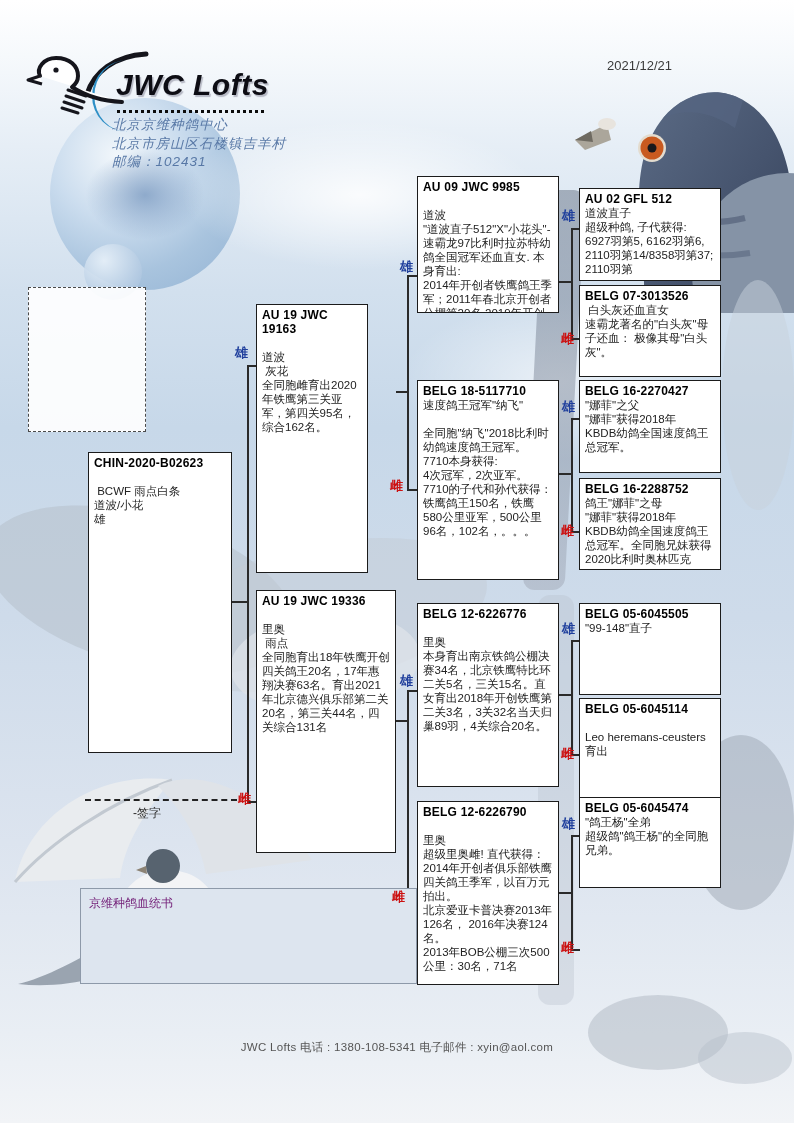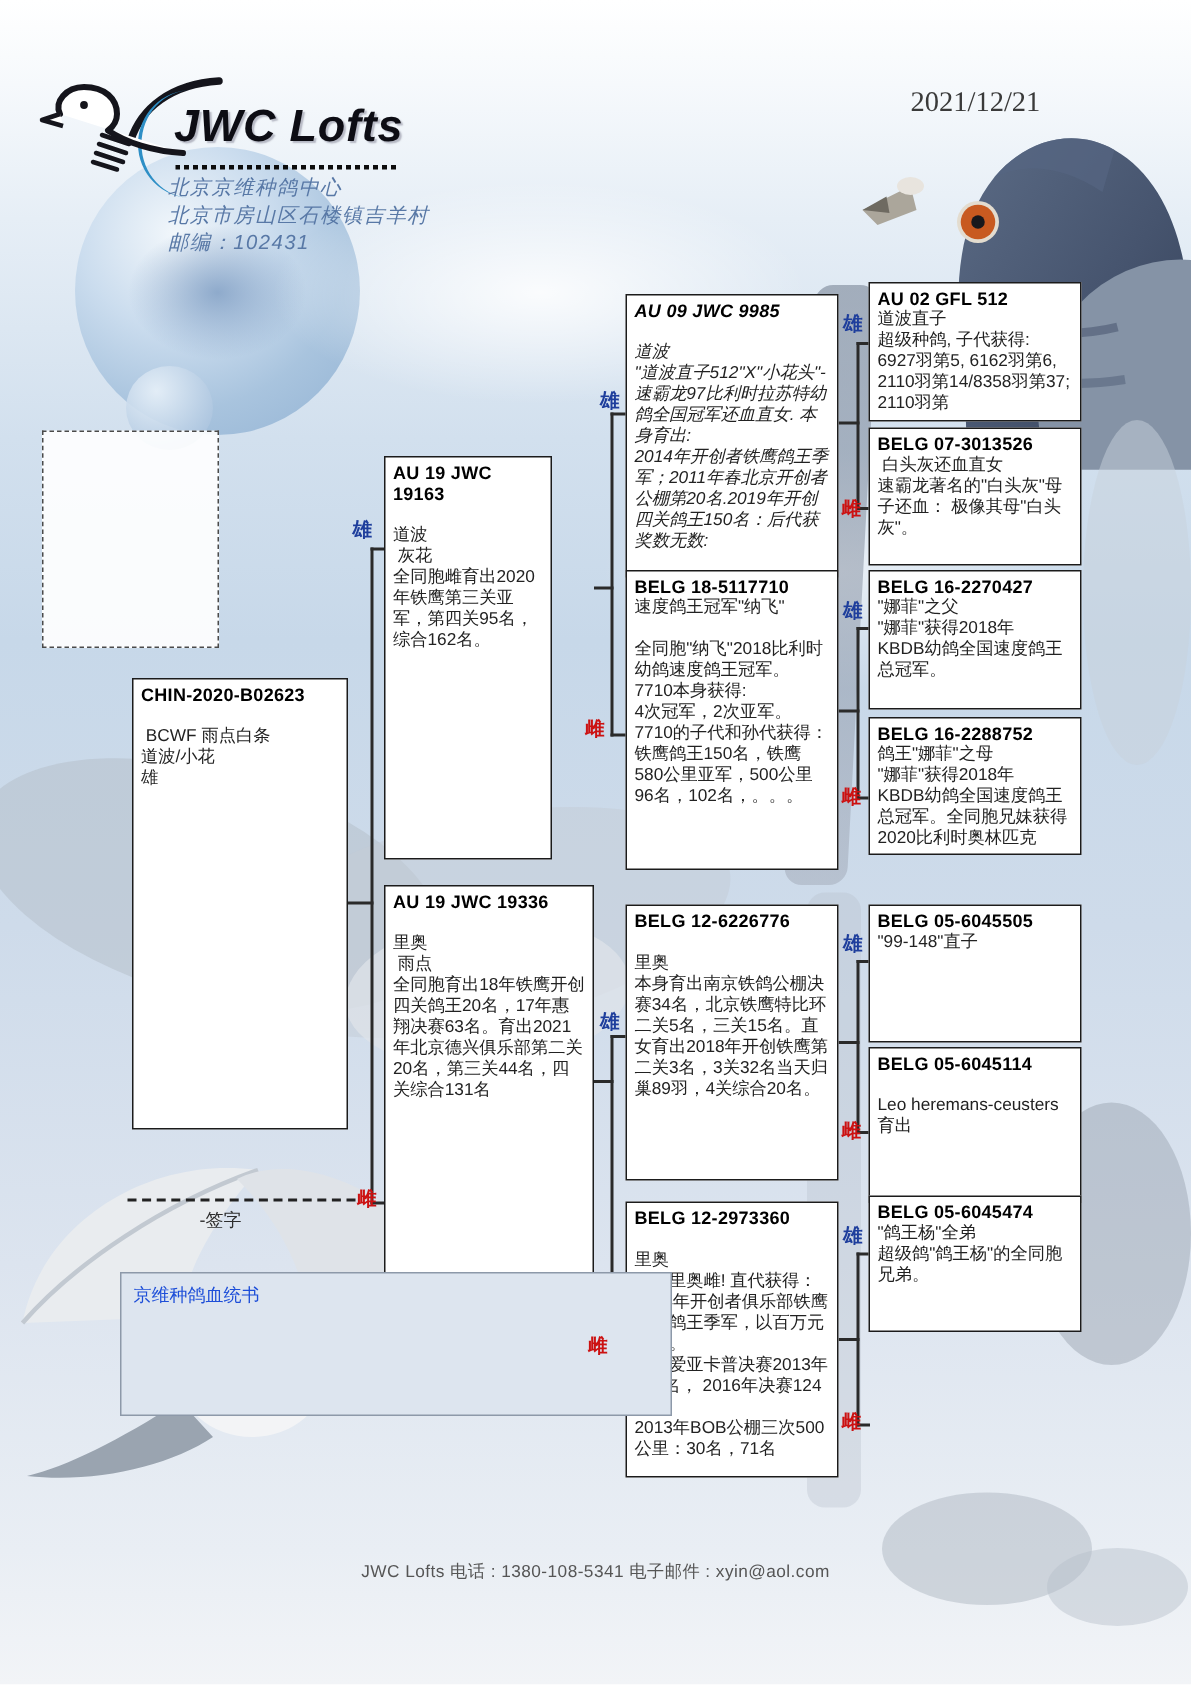--- a/index.html
+++ b/index.html
@@ -32,25 +32,25 @@
     position:absolute; left:116px; top:68px; z-index:3;
     font-size:30px; font-weight:bold; font-style:italic; color:#0d0d14;
     letter-spacing:.5px; text-shadow:1.5px 1.5px 1px rgba(110,110,130,.45);
   }
   .logo-underline {
     position:absolute; left:117px; top:110px; width:148px; height:3px; z-index:3;
     background:repeating-linear-gradient(90deg,#0c0c0c 0 3px,transparent 3px 6px);
   }
   .org { position:absolute; left:112px; top:116px; z-index:3; font-style:italic;
          color:#5878a6; font-size:13.5px; line-height:18.5px; letter-spacing:1px; }
-  .dateline { position:absolute; left:607px; top:58px; z-index:3; color:#3a3a3a; font-size:19px;font-family:Liberation Serif, serif; }
+  .dateline { position:absolute; left:607px; top:58px; z-index:3; color:#3a3a3a; font-size:13px; }
   
-  .certbox { position:absolute; left:80px; top:848px; width:368px; height:96px; z-index:3;
+  .certbox { position:absolute; left:80px; top:888px; width:337px; height:96px; z-index:3;
              background:#dde5ef; border:1px solid #8d99a9; box-sizing:border-box;
-             padding:6px 8px; color:#1d4ed8; font-size:12px; }
+             padding:6px 8px; color:#701a75; font-size:12px; }
   .sigline { position:absolute; left:85px; top:799px; width:152px; height:0; z-index:3;
              border-top:2px dashed #222; }
   .sigtext { position:absolute; left:133px; top:805px; z-index:3; color:#2d2d2d; font-size:12px; }
   .footer { position:absolute; left:0; top:1040px; width:794px; z-index:3; text-align:center;
             color:#555; font-size:11.5px; letter-spacing:.3px; }
 </style>
 </head>
 <body>
 
 <div id="page">
@@ -189,21 +189,21 @@
   </div>
 
   <div class="pbox" style="left:256px;top:590px;width:140px;height:263px;">
     <div class="ptitle">AU 19 JWC 19336</div>
     <div class="pbody">
 里奥
  雨点
 全同胞育出18年铁鹰开创四关鸽王20名，17年惠翔决赛63名。育出2021年北京德兴俱乐部第二关20名，第三关44名，四关综合131名</div>
   </div>
 
-  <div class="pbox" style="left:417px;top:196px;width:142px;height:189px;font-style:italic;">
+  <div class="pbox" style="left:417px;top:176px;width:142px;height:137px;">
     <div class="ptitle">AU 09 JWC 9985</div>
     <div class="pbody">
 道波
 "道波直子512"X"小花头"-速霸龙97比利时拉苏特幼鸽全国冠军还血直女. 本身育出:
 2014年开创者铁鹰鸽王季军；2011年春北京开创者公棚第20名.2019年开创四关鸽王150名：后代获奖数无数:</div>
   </div>
 
   <div class="pbox" style="left:417px;top:380px;width:142px;height:200px;">
     <div class="ptitle">BELG 18-5117710</div>
     <div class="pbody">速度鸽王冠军"纳飞"
@@ -215,21 +215,21 @@
   </div>
 
   <div class="pbox" style="left:417px;top:603px;width:142px;height:184px;">
     <div class="ptitle">BELG 12-6226776</div>
     <div class="pbody">
 里奥
 本身育出南京铁鸽公棚决赛34名，北京铁鹰特比环二关5名，三关15名。直女育出2018年开创铁鹰第二关3名，3关32名当天归巢89羽，4关综合20名。</div>
   </div>
 
   <div class="pbox" style="left:417px;top:801px;width:142px;height:184px;">
-    <div class="ptitle">BELG 12-2973360</div>
+    <div class="ptitle">BELG 12-6226790</div>
     <div class="pbody">
 里奥
 超级里奥雌! 直代获得：2014年开创者俱乐部铁鹰四关鸽王季军，以百万元拍出。
 北京爱亚卡普决赛2013年126名， 2016年决赛124名。
 2013年BOB公棚三次500公里：30名，71名</div>
   </div>
 
   <div class="pbox" style="left:579px;top:188px;width:142px;height:93px;">
     <div class="ptitle">AU 02 GFL 512</div>
     <div class="pbody">道波直子

